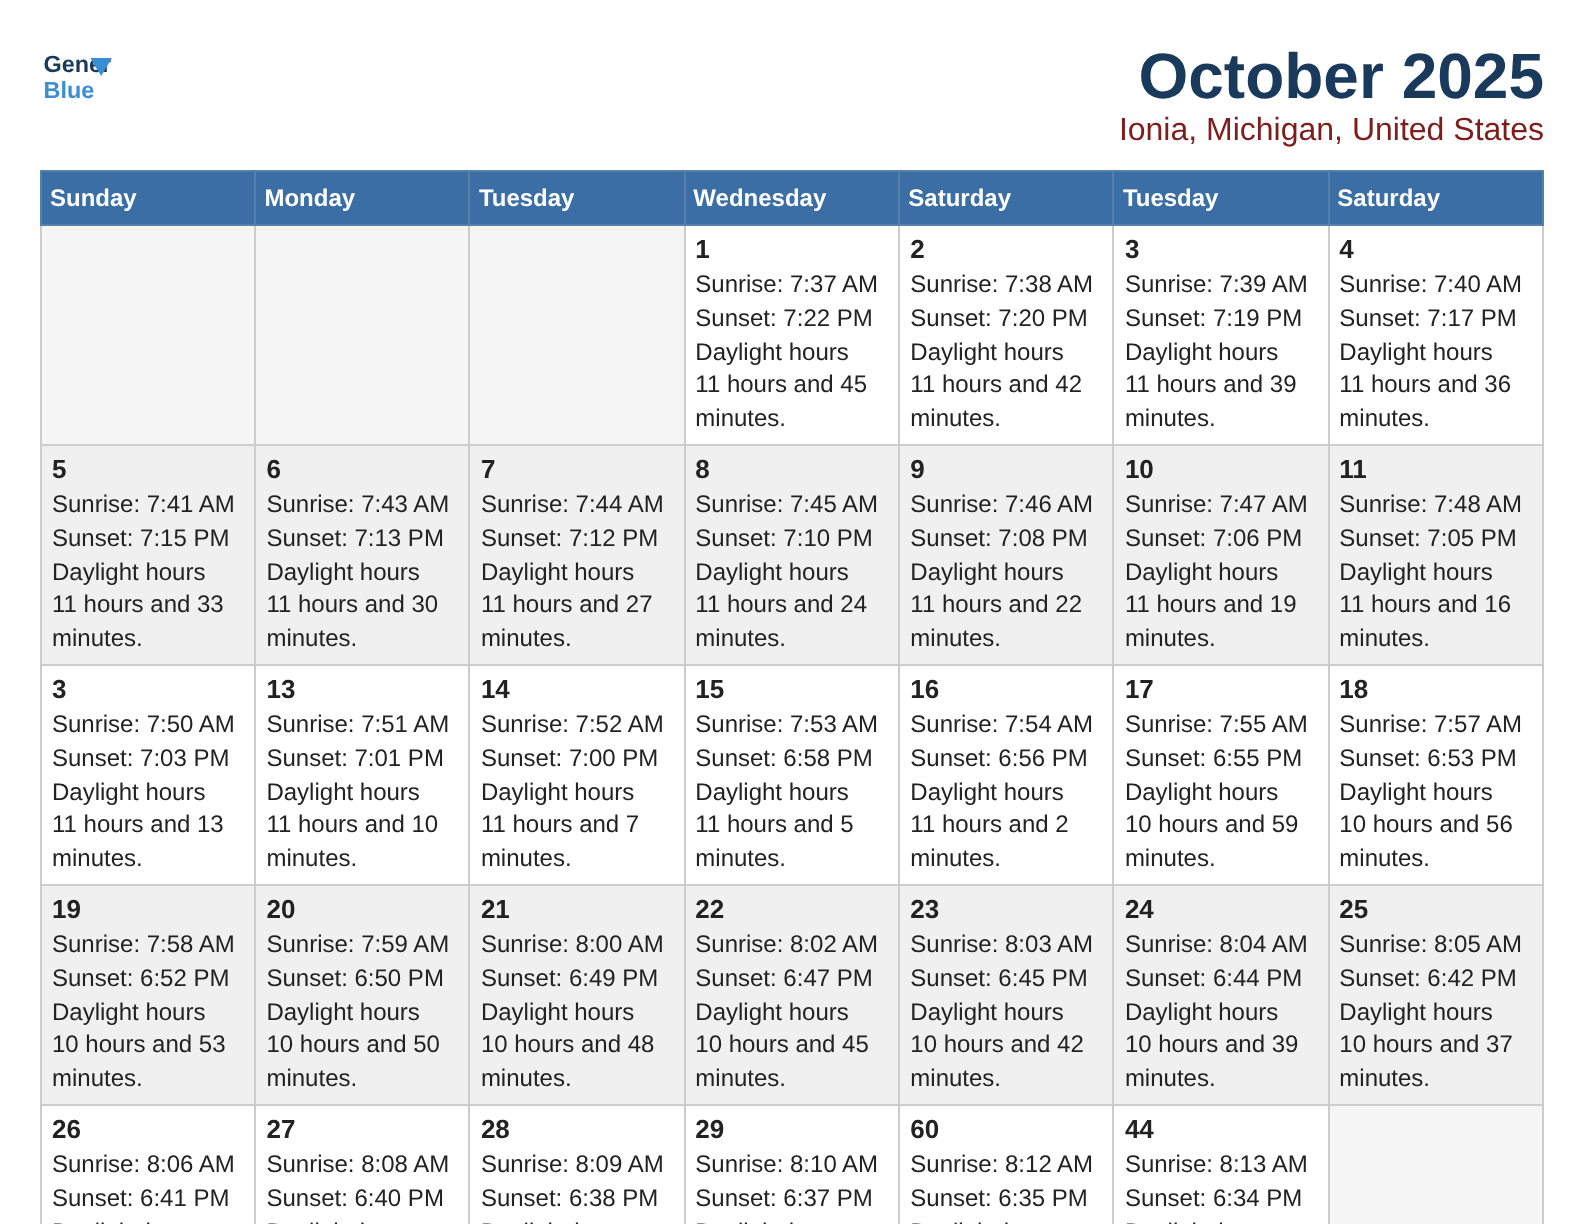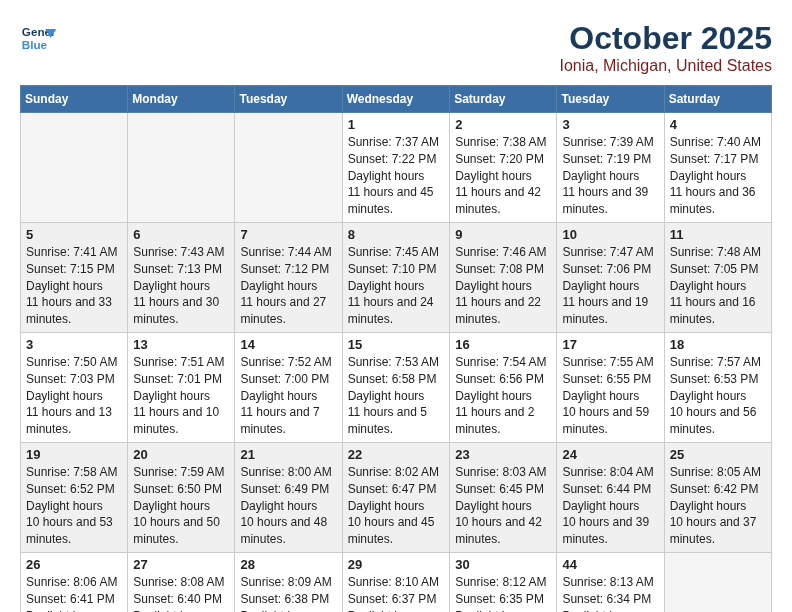--- a/index.html
+++ b/index.html
@@ -229,21 +229,21 @@
         </td>
         <td>
           <span class="day-number">28</span>
           <div class="day-info">Sunrise: 8:09 AM<br>Sunset: 6:38 PM<br>Daylight hours<br>10 hours and 29 minutes.</div>
         </td>
         <td>
           <span class="day-number">29</span>
           <div class="day-info">Sunrise: 8:10 AM<br>Sunset: 6:37 PM<br>Daylight hours<br>10 hours and 26 minutes.</div>
         </td>
         <td>
-          <span class="day-number">30</span>
+          <span class="day-number">60</span>
           <div class="day-info">Sunrise: 8:12 AM<br>Sunset: 6:35 PM<br>Daylight hours<br>10 hours and 23 minutes.</div>
         </td>
         <td>
           <span class="day-number">44</span>
           <div class="day-info">Sunrise: 8:13 AM<br>Sunset: 6:34 PM<br>Daylight hours<br>10 hours and 21 minutes.</div>
         </td>
         <td class="empty"></td>
       </tr>
     </tbody>
 </table>

